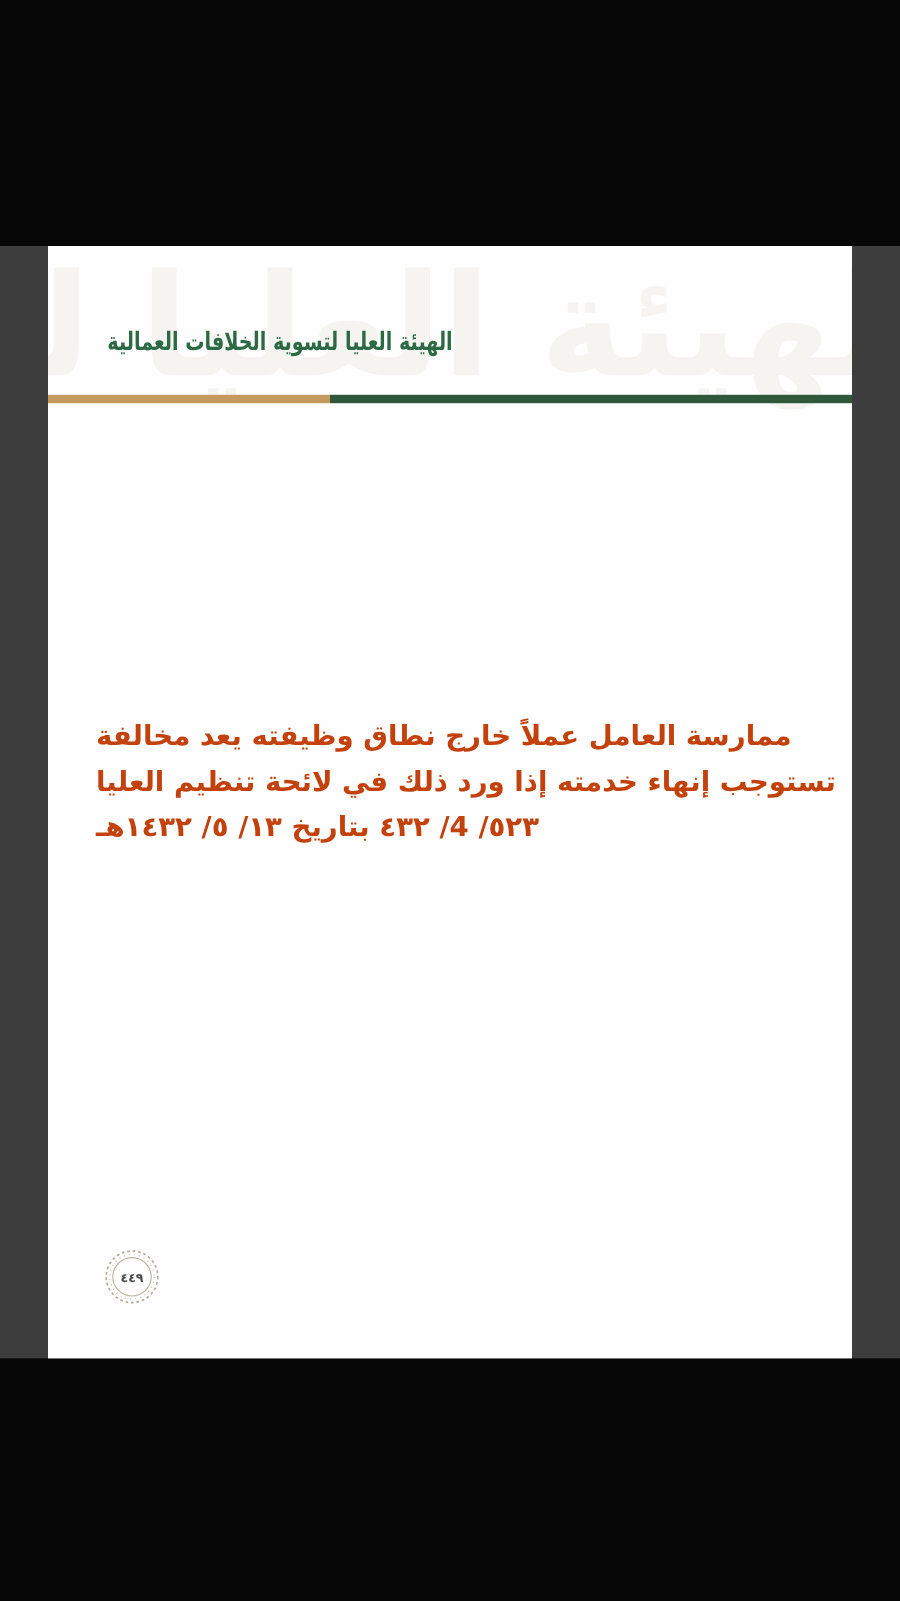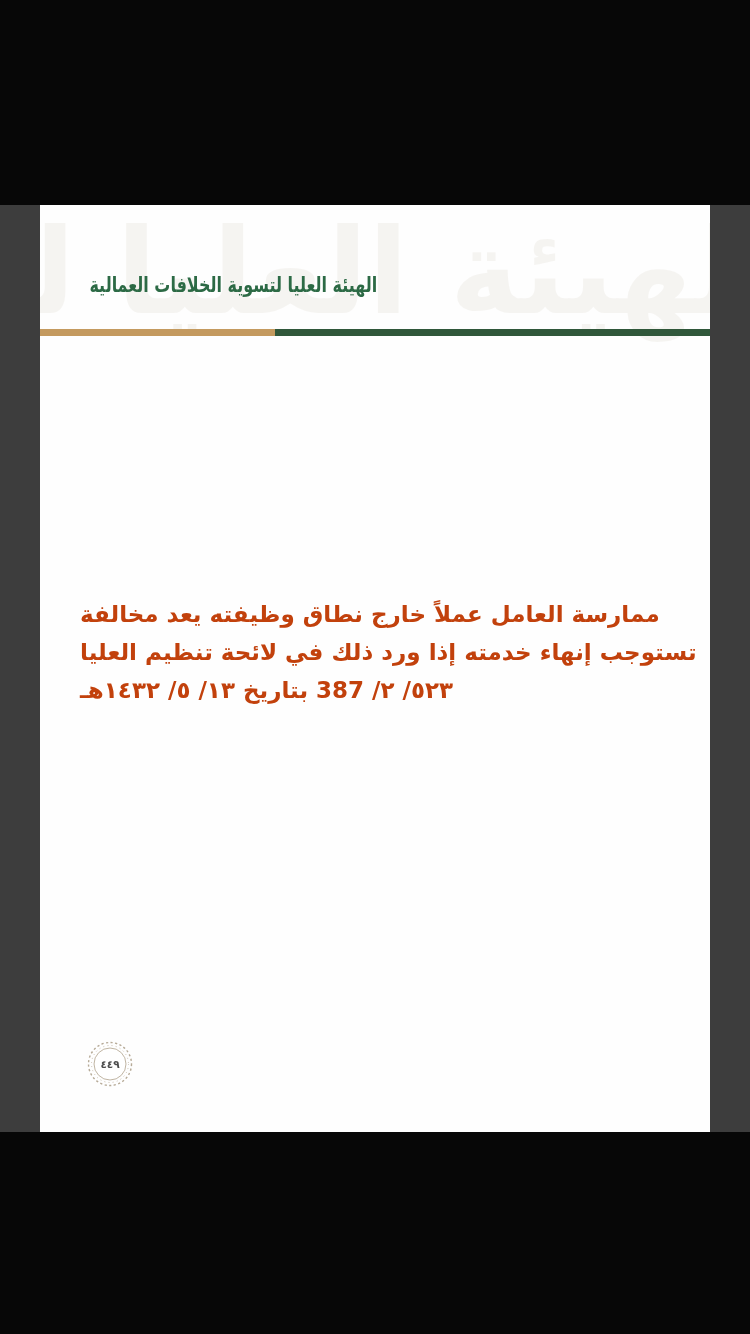--- a/index.html
+++ b/index.html
@@ -139,21 +139,21 @@
       </div>
 
       <div class="divider">
         <span class="seg-gold"></span>
         <span class="seg-green"></span>
       </div>
 
       <div class="ruling">
         <div class="line">ممارسة العامل عملاً خارج نطاق وظيفته يعد مخالفة</div>
         <div class="line">تستوجب إنهاء خدمته إذا ورد ذلك في لائحة تنظيم العليا</div>
-        <div class="line">٥٢٣/ ٢/ 387 بتاريخ ١٣/ ٥/ ١٤٣٢هـ</div>
+        <div class="line">٥٢٣/ 4/ ٤٣٢ بتاريخ ١٣/ ٥/ ١٤٣٢هـ</div>
       </div>
 
       <svg class="seal" viewBox="0 0 52 52">
         <circle cx="26" cy="26" r="21.5" fill="none" stroke="#b6aa97" stroke-width="1.4" stroke-dasharray="2.2 2.4"></circle>
         <circle cx="26" cy="26" r="18.5" fill="none" stroke="#c3b8a6" stroke-width="0.9" stroke-dasharray="1 3.2"></circle>
         <circle cx="26" cy="26" r="16" fill="#ffffff" stroke="#c0b5a3" stroke-width="1"></circle>
         <text x="26" y="30" text-anchor="middle" font-size="10.5" fill="#4c4c4c">٤٤٩</text>
       </svg>
 
     </div>

